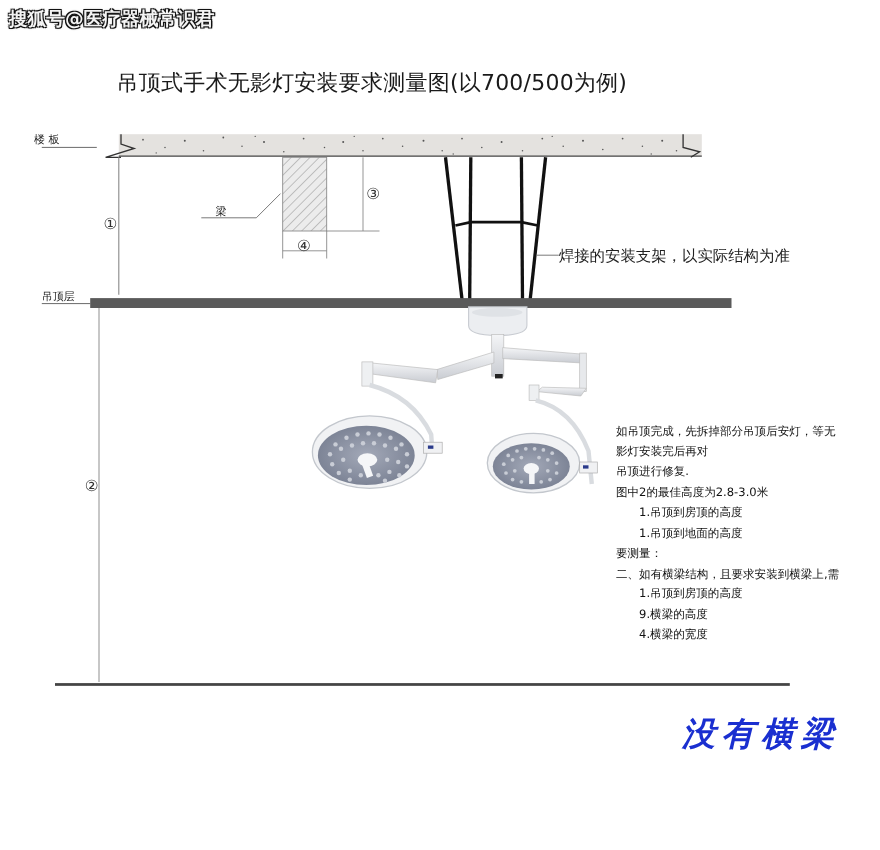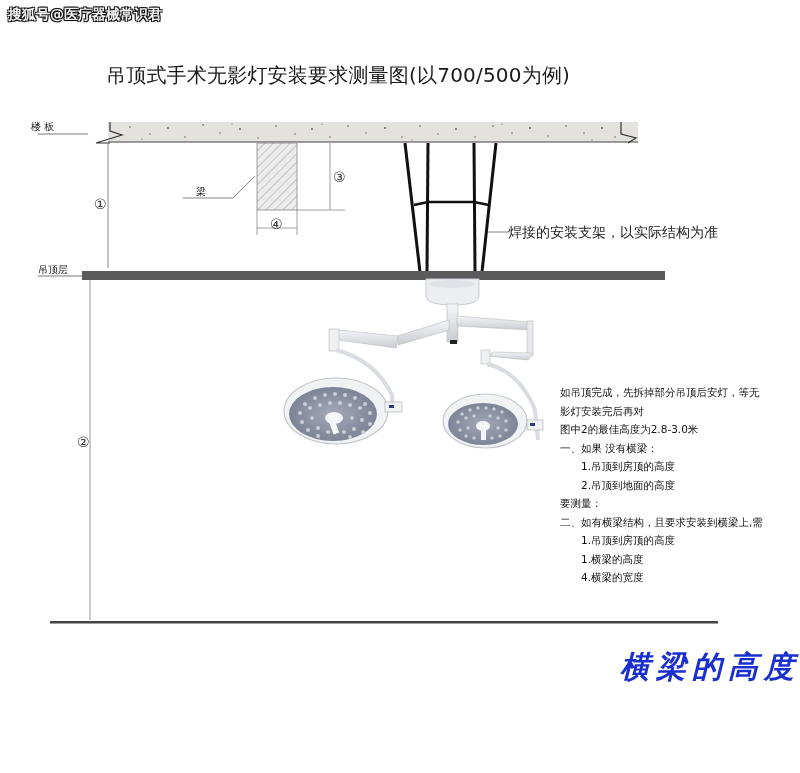--- a/index.html
+++ b/index.html
@@ -1,18 +1,18 @@
 <!DOCTYPE html>
 <html><head>
 <meta charset="utf-8">
 <style>
   html, body { margin:0; padding:0; background:#ffffff; }
   body { width:800px; height:773px; position:relative; overflow:hidden; font-family:"DejaVu Sans", sans-serif; }
   .abs { position:absolute; }
-  .watermark { left:8px; top:6px; font-size:14px; font-weight:bold; color:#f4f4f4; letter-spacing:0px;
+  .watermark { left:8px; top:6px; font-size:17px; font-weight:bold; color:#f4f4f4; letter-spacing:0px;
     text-shadow: -1px -1px 0 #111, 1px -1px 0 #111, -1px 1px 0 #111, 1px 1px 0 #111, 0 0 2px #000; }
   .title { left:106px; top:62px; font-size:20px; color:#1a1a1a; white-space:nowrap; letter-spacing:0.2px; }
   .lbl-serif { font-family:"DejaVu Serif", serif; font-size:10px; color:#222; white-space:nowrap; }
   .circ { font-size:14px; color:#333; font-family:"DejaVu Sans", sans-serif; }
   .notes { left:560px; top:383px; width:240px; font-size:10.5px; color:#111; line-height:18.5px; }
   .notes div { white-space:nowrap; }
   .signature { left:620px; top:647px; font-size:30px; color:#1a2fd0; font-style:italic; font-family:"DejaVu Serif", serif; letter-spacing:6px; font-weight:bold; }
   svg { position:absolute; left:0; top:0; }
 </style>
 </head>
@@ -211,24 +211,24 @@
 <div class="abs lbl-serif" style="left:508px; top:224px; font-size:14px;">焊接的安装支架，以实际结构为准</div>
 
 <div class="abs circ" style="left:94px; top:196px;">①</div>
 <div class="abs circ" style="left:77px; top:434px;">②</div>
 <div class="abs circ" style="left:333px; top:169px;">③</div>
 <div class="abs circ" style="left:270px; top:216px;">④</div>
 
 <div class="abs notes">
   <div>如吊顶完成，先拆掉部分吊顶后安灯，等无</div>
   <div>影灯安装完后再对</div>
+  <div>吊顶进行修复.</div>
   <div>图中2的最佳高度为2.8-3.0米</div>
-  <div>一、如果 没有横梁：</div>
   <div>　　1.吊顶到房顶的高度</div>
-  <div>　　2.吊顶到地面的高度</div>
+  <div>　　1.吊顶到地面的高度</div>
   <div>要测量：</div>
   <div>二、如有横梁结构，且要求安装到横梁上,需</div>
   <div>　　1.吊顶到房顶的高度</div>
-  <div>　　1.横梁的高度</div>
+  <div>　　9.横梁的高度</div>
   <div>　　4.横梁的宽度</div>
 </div>
 
-<div class="abs signature">横梁的高度</div>
+<div class="abs signature">没有横梁</div>
 
 </body></html>

